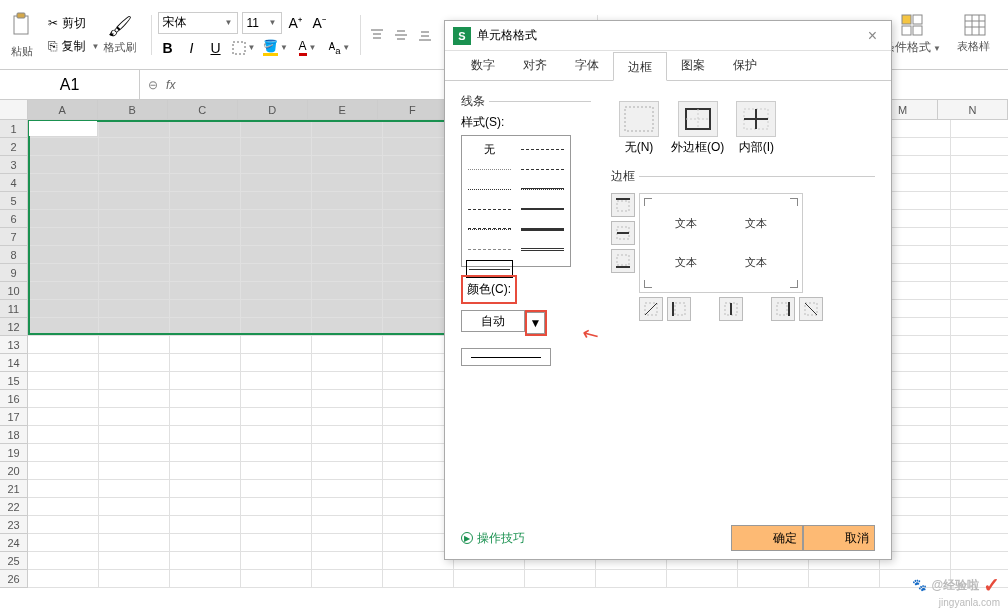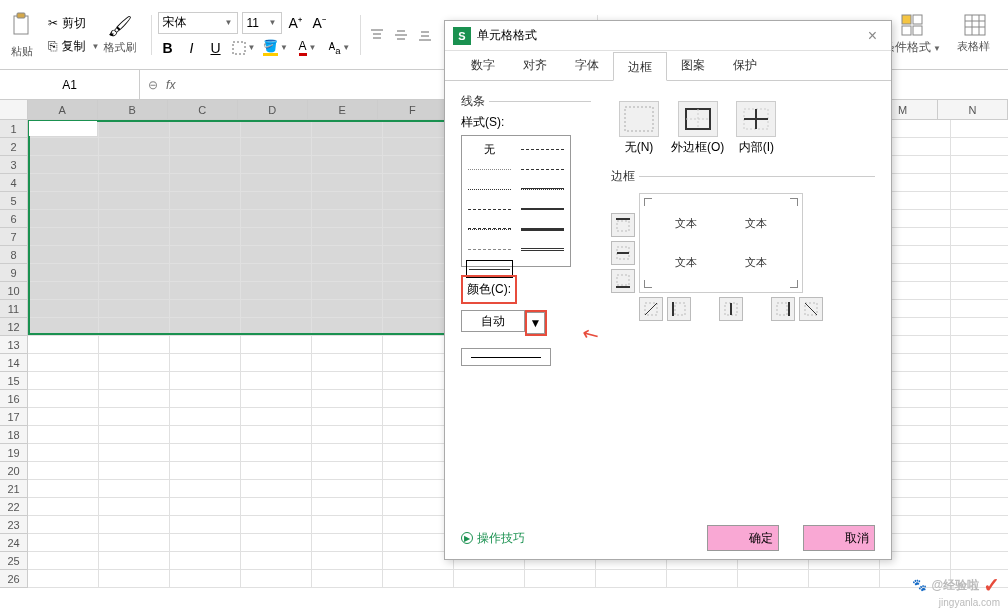--- a/index.html
+++ b/index.html
@@ -17,21 +17,21 @@
 .font-size-select { border: 1px solid #ccc; background: #fff; padding: 2px 4px; width: 40px; height: 22px; display: flex; align-items: center; justify-content: space-between; }
 .fmt-row { display: flex; gap: 4px; align-items: center; }
 .fmt-btn { width: 20px; height: 20px; display: flex; align-items: center; justify-content: center; cursor: pointer; font-size: 14px; }
 .fmt-btn.with-arrow { width: 28px; }
 .divider { width: 1px; height: 40px; background: #ddd; margin: 0 6px; }
 .align-btn { width: 20px; height: 20px; display: flex; align-items: center; justify-content: center; cursor: pointer; }
 .number-select { border: 1px solid #ccc; background: #fff; padding: 2px 4px; width: 60px; height: 22px; display: flex; align-items: center; justify-content: space-between; }
 .big-btn { width: 36px; height: 40px; display: flex; flex-direction: column; align-items: center; justify-content: center; cursor: pointer; }
 
 .name-fx-bar { height: 30px; border-bottom: 1px solid #ccc; display: flex; align-items: center; }
-.name-box { width: 140px; height: 100%; border-right: 1px solid #ccc; display: flex; align-items: center; justify-content: center; font-size: 12px; }
+.name-box { width: 140px; height: 100%; border-right: 1px solid #ccc; display: flex; align-items: center; justify-content: center; font-size: 16px; }
 .fx-area { flex: 1; display: flex; align-items: center; padding: 0 8px; gap: 8px; }
 
 .grid-area { position: relative; height: calc(616px - 100px); overflow: hidden; }
 .col-headers { display: flex; height: 20px; }
 .corner { width: 28px; height: 20px; border-right: 1px solid #ccc; border-bottom: 1px solid #ccc; background: #f5f5f5; }
 .col-header { width: 71px; height: 20px; border-right: 1px solid #ccc; border-bottom: 1px solid #ccc; background: #e8e8e8; display: flex; align-items: center; justify-content: center; font-size: 11px; color: #555; }
 .col-header.sel { background: #d0d0d0; }
 .col-header.nosel { background: #f5f5f5; }
 .row-block { display: flex; }
 .row-headers { display: flex; flex-direction: column; }
@@ -70,21 +70,21 @@
 .border-preview-area { display: flex; gap: 4px; align-items: flex-start; }
 .edge-btns { display: flex; flex-direction: column; gap: 4px; }
 .edge-btn { width: 24px; height: 24px; border: 1px solid #bbb; background: #f0f0f0; display: flex; align-items: center; justify-content: center; cursor: pointer; }
 .preview-canvas { width: 164px; height: 100px; border: 1px solid #ccc; position: relative; background: #fff; }
 .preview-text { position: absolute; font-size: 11px; color: #333; }
 .corner-mark { position: absolute; width: 8px; height: 8px; border: 1px solid #888; }
 .bottom-edge-btns { display: flex; gap: 4px; margin-top: 4px; margin-left: 28px; }
 .hint-text { margin-top: 14px; font-size: 11px; color: #333; }
 .dlg-footer { position: absolute; bottom: 8px; left: 0; right: 0; padding: 0 16px; display: flex; align-items: center; }
 .tips-link { color: #1a9150; cursor: pointer; display: flex; align-items: center; gap: 4px; }
-.dlg-btn { margin-left: 24px; width: 72px; height: 26px; border: 1px solid #999; background: #f9a8d4; cursor: pointer; display: flex; align-items: center; justify-content: center; padding-left: 36px; }
+.dlg-btn { margin-left: 0; width: 72px; height: 26px; border: 1px solid #999; background: #fdba74; cursor: pointer; display: flex; align-items: center; justify-content: center; padding-left: 36px; }
 .dlg-btn:first-of-type { margin-left: auto; }
 .arrow-annotation { position: absolute; left: 582px; top: 322px; color: #e74c3c; font-size: 20px; transform: rotate(-30deg); pointer-events: none; z-index: 101; }
 
 .watermark { position: absolute; right: 8px; bottom: 8px; display: flex; flex-direction: column; align-items: flex-end; z-index: 200; }
 .wm-top { color: #bbb; font-size: 14px; font-weight: bold; display: flex; align-items: center; gap: 4px; }
 .wm-check { color: #e74c3c; font-size: 20px; font-weight: bold; }
 .wm-bottom { font-size: 10px; color: #bbb; }
 
 svg { display: block; }
 </style>
@@ -834,21 +834,21 @@
                   <line x1="4" y1="14" x2="28" y2="14" stroke="#333" stroke-width="2"></line>
                 </svg>
               </div>
             <span>内部(I)</span>
           </div>
         </div>
         <div class="fieldset-label">
             <span>边框</span>
             <div class="fieldset-line"></div>
           </div>
-        <div class="border-preview-area" style="margin-top:8px;align-items:flex-end;">
+        <div class="border-preview-area" style="margin-top:8px;">
           <div class="edge-btns">
             <div class="edge-btn">
                 <svg width="16" height="16">
                   <line x1="1" y1="2" x2="15" y2="2" stroke="#333" stroke-width="2"></line>
                   <rect x="2" y="4" width="12" height="10" fill="none" stroke="#bbb" stroke-dasharray="2"></rect>
                 </svg>
               </div>
             <div class="edge-btn">
                 <svg width="16" height="16">
                   <rect x="2" y="2" width="12" height="12" fill="none" stroke="#bbb" stroke-dasharray="2"></rect>

